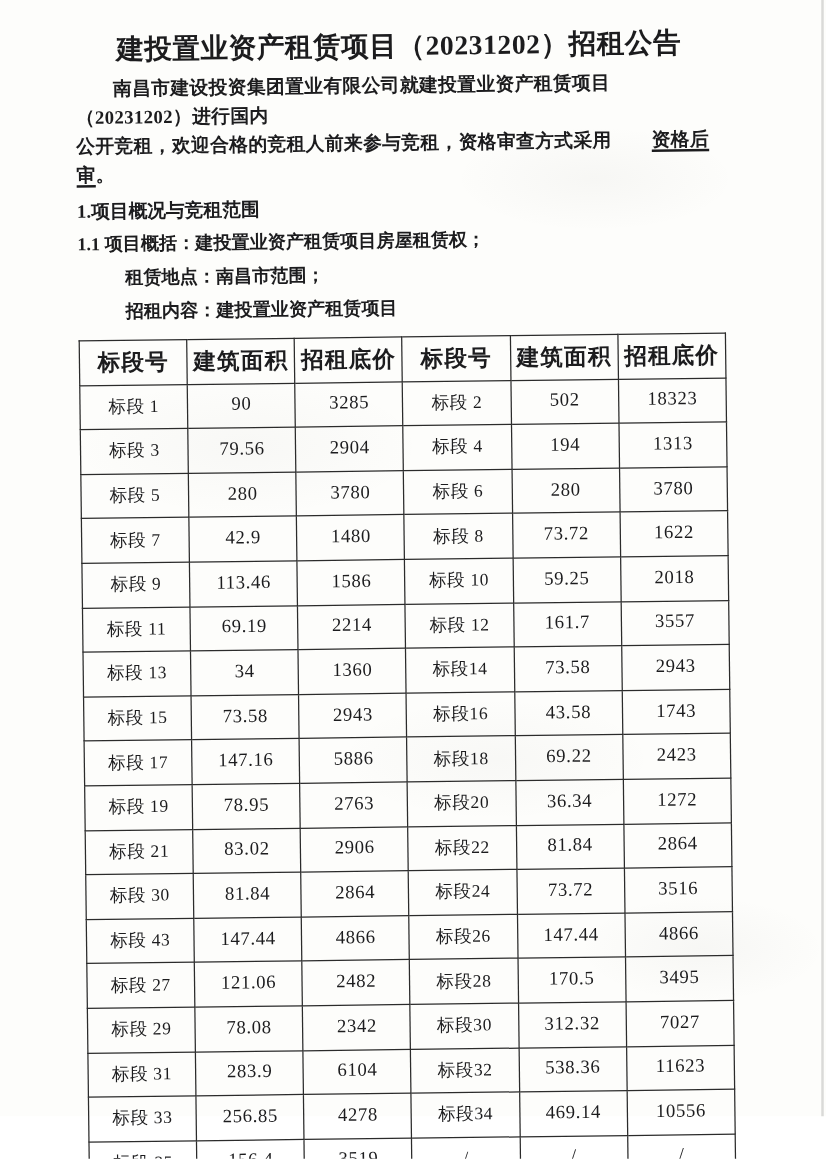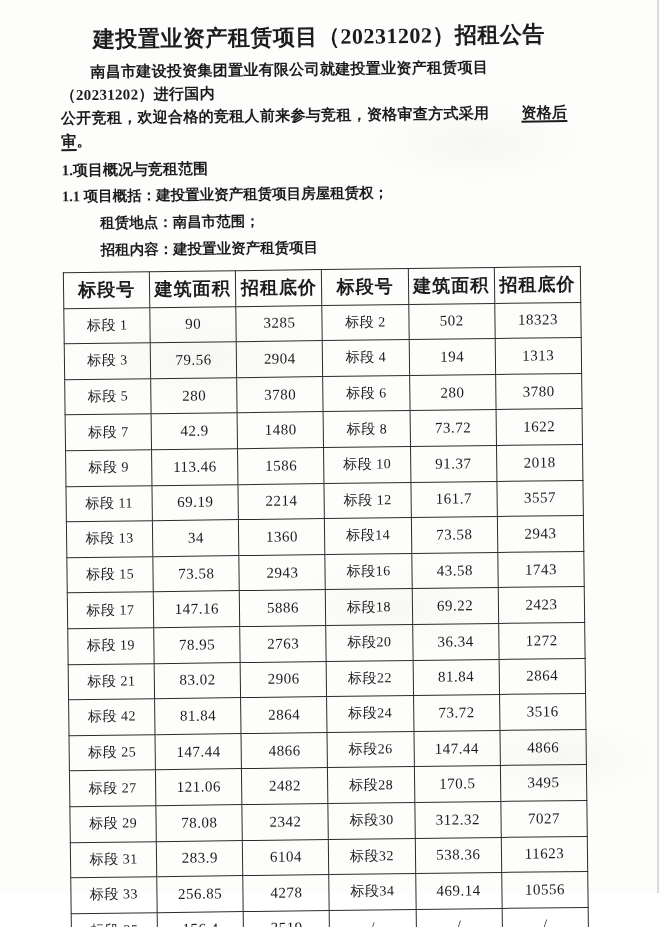--- a/index.html
+++ b/index.html
@@ -179,21 +179,21 @@
             <td class="num">1480</td>
             <td class="lot">标段 8</td>
             <td class="num">73.72</td>
             <td class="num">1622</td>
           </tr>
           <tr>
             <td class="lot">标段 9</td>
             <td class="num">113.46</td>
             <td class="num">1586</td>
             <td class="lot">标段 10</td>
-            <td class="num">91.37</td>
+            <td class="num">59.25</td>
             <td class="num">2018</td>
           </tr>
           <tr>
             <td class="lot">标段 11</td>
             <td class="num">69.19</td>
             <td class="num">2214</td>
             <td class="lot">标段 12</td>
             <td class="num">161.7</td>
             <td class="num">3557</td>
           </tr>
@@ -231,29 +231,29 @@
           </tr>
           <tr>
             <td class="lot">标段 21</td>
             <td class="num">83.02</td>
             <td class="num">2906</td>
             <td class="lot">标段22</td>
             <td class="num">81.84</td>
             <td class="num">2864</td>
           </tr>
           <tr>
-            <td class="lot">标段 42</td>
+            <td class="lot">标段 30</td>
             <td class="num">81.84</td>
             <td class="num">2864</td>
             <td class="lot">标段24</td>
             <td class="num">73.72</td>
             <td class="num">3516</td>
           </tr>
           <tr>
-            <td class="lot">标段 25</td>
+            <td class="lot">标段 43</td>
             <td class="num">147.44</td>
             <td class="num">4866</td>
             <td class="lot">标段26</td>
             <td class="num">147.44</td>
             <td class="num">4866</td>
           </tr>
           <tr>
             <td class="lot">标段 27</td>
             <td class="num">121.06</td>
             <td class="num">2482</td>

